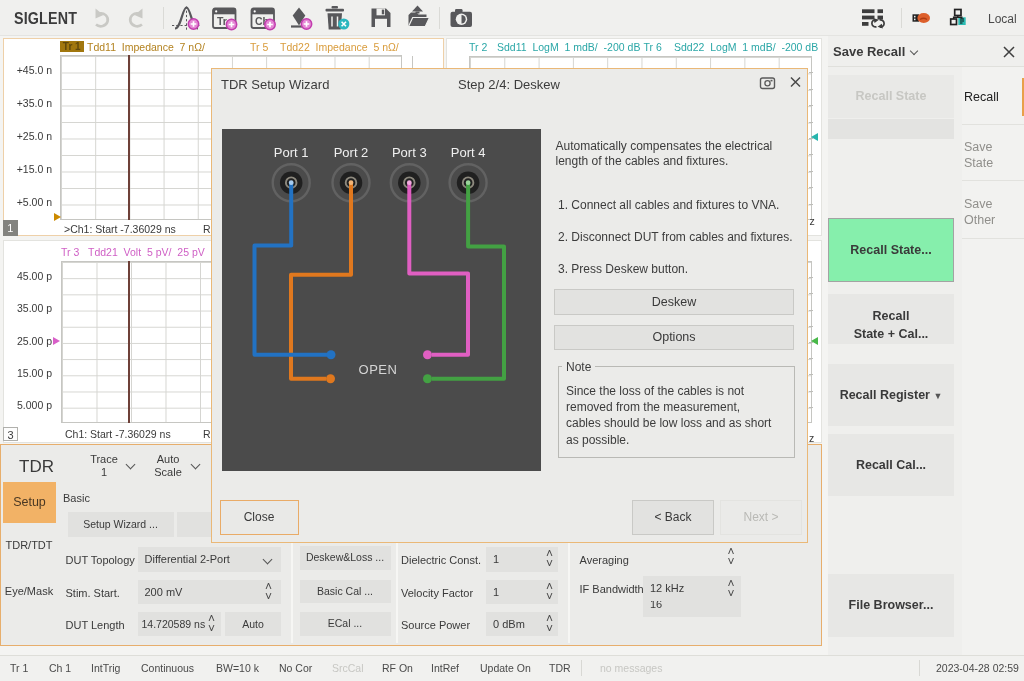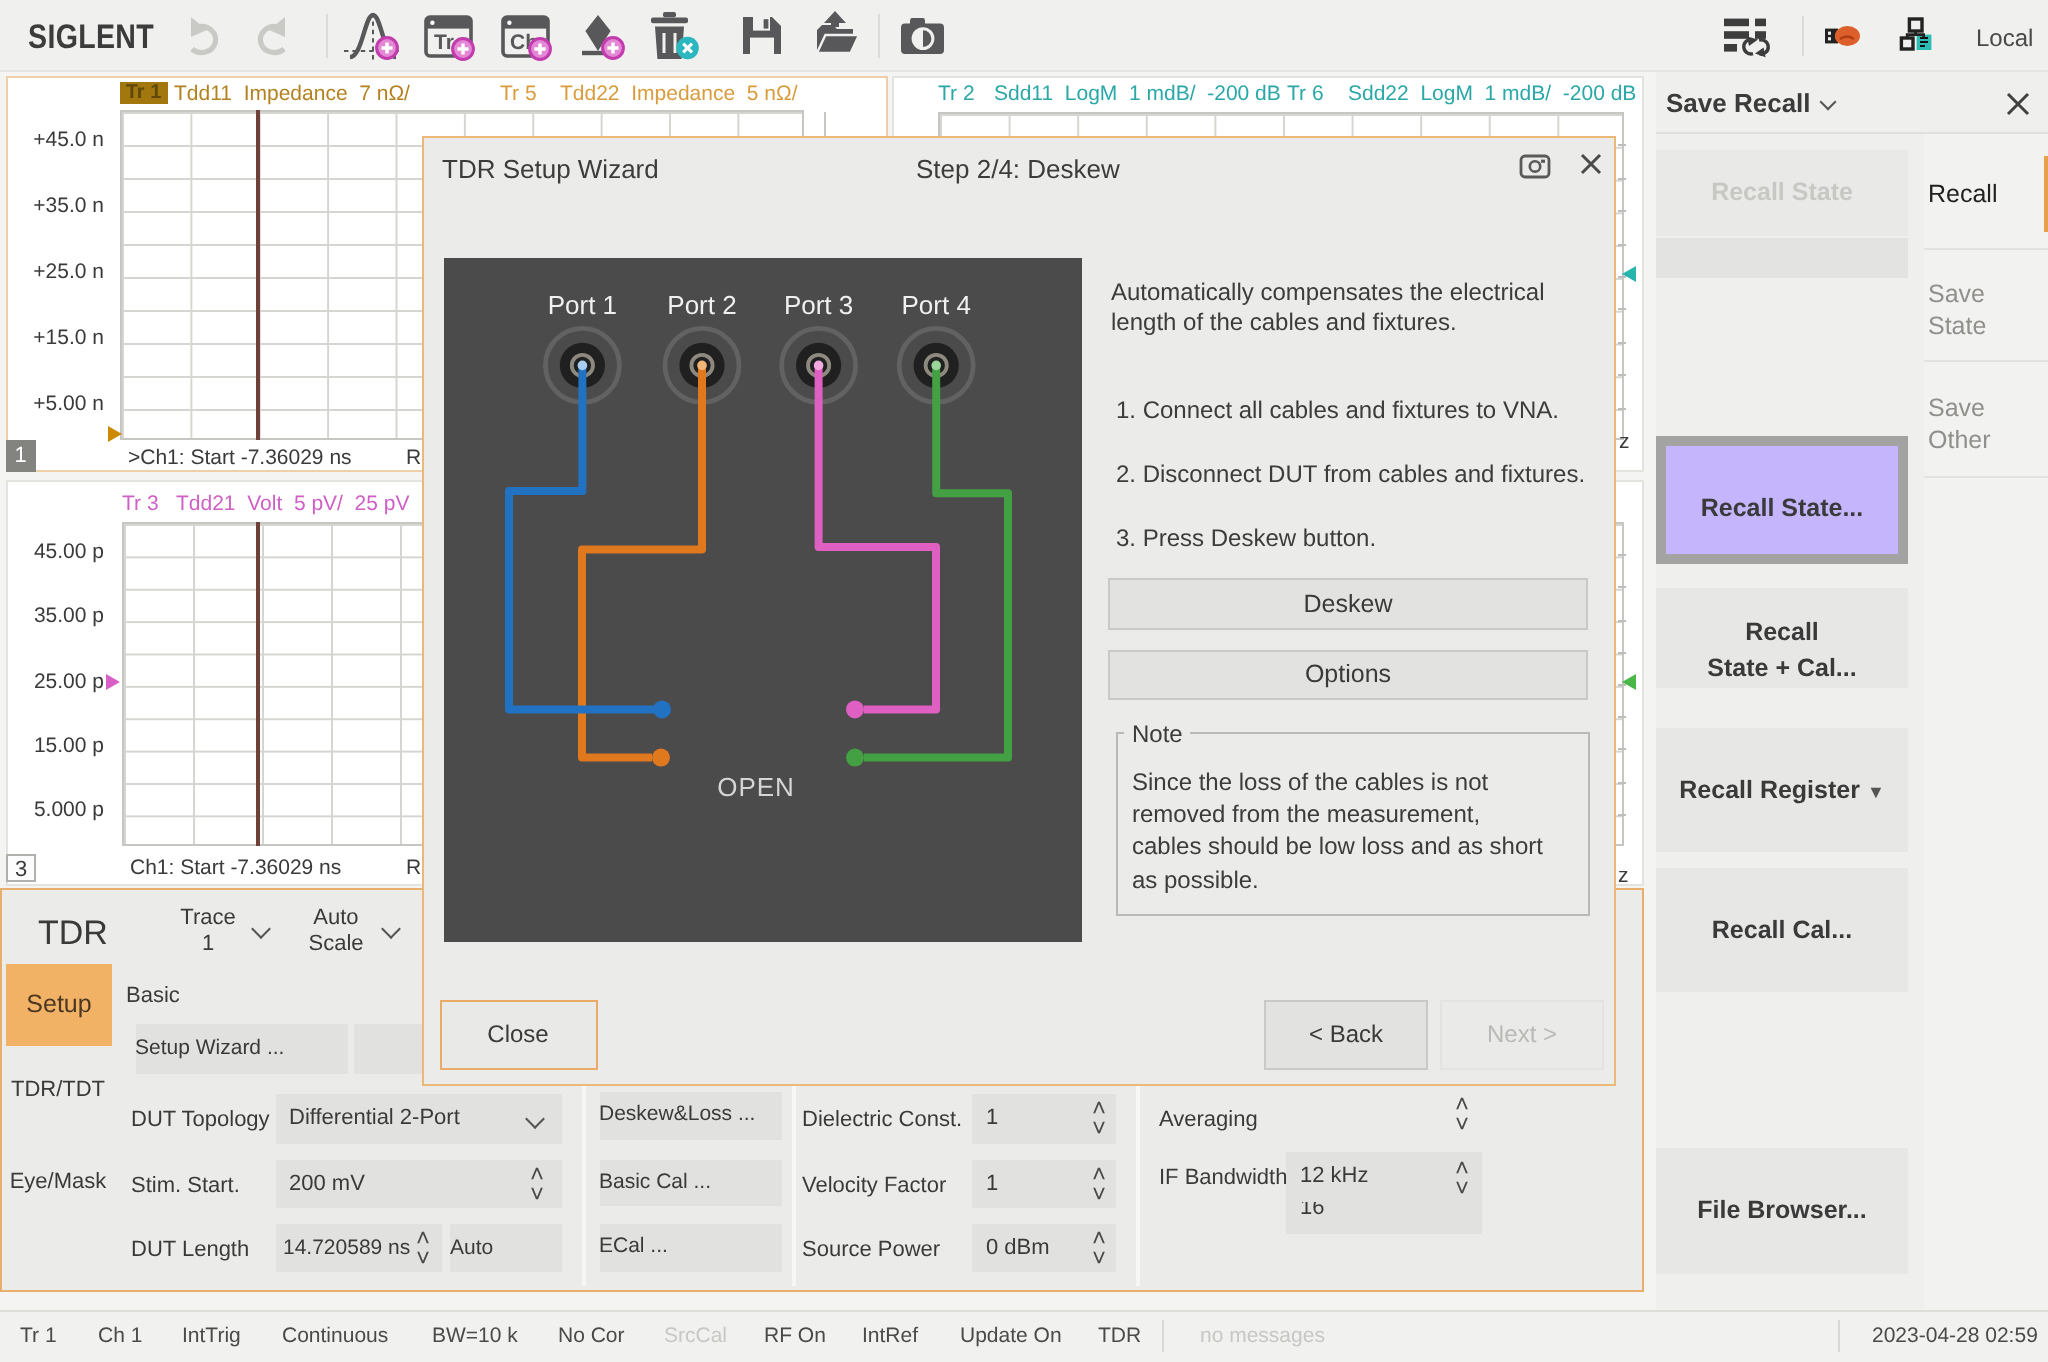--- a/index.html
+++ b/index.html
@@ -25,21 +25,21 @@
   .dbtn{position:absolute;background:#e2e2e0;border:1px solid #c9c9c6;box-sizing:border-box;
         text-align:center;font-size:12.5px;color:#3a3a3a;}
   #rp{left:828px;top:36px;width:196px;height:619px;background:#efefed;}
   .rbtn{position:absolute;left:828px;width:126px;background:#e7e7e5;text-align:center;
         font-size:12.5px;font-weight:bold;color:#3a3a3a;box-sizing:border-box;}
   .rtab{position:absolute;left:964px;font-size:12.5px;color:#908f8b;}
   .rtdiv{position:absolute;left:962px;width:62px;height:1px;background:#e2e2de;}
   #tdr{left:0px;top:444px;width:822px;height:202px;background:#ebebe9;border:1px solid #e7ae6c;box-sizing:border-box;}
   .lbl{position:absolute;font-size:11px;color:#3a3a3a;white-space:pre;}
   .ctl{position:absolute;background:#e1e1df;box-sizing:border-box;font-size:11px;color:#3a3a3a;white-space:pre;overflow:hidden;}
-  .btn2{position:absolute;background:#e1e1df;box-sizing:border-box;font-size:10.5px;color:#3a3a3a;text-align:left;}
+  .btn2{position:absolute;background:#e1e1df;box-sizing:border-box;font-size:10.5px;color:#3a3a3a;text-align:center;}
   .chev{position:absolute;width:6px;height:6px;border-left:1.6px solid #555;border-bottom:1.6px solid #555;transform:rotate(-45deg);}
   .spin{position:absolute;font-size:12px;color:#4a4a4a;line-height:9.5px;letter-spacing:0;}
   #sb{left:0;top:655px;width:1024px;height:26px;background:#f1f1ef;border-top:1px solid #deded9;box-sizing:border-box;}
   .sbi{position:absolute;top:662px;font-size:10.5px;color:#4a4a4a;}
   .gray{color:#c7c7c3;}
 </style>
 </head>
 <body>
 
 <div id="toolbar" class="abs"></div>
@@ -297,21 +297,21 @@
     <circle cx="427.5" cy="354.7" r="4.5" fill="#e05fc2"></circle>
     <circle cx="427.5" cy="378.8" r="4.5" fill="#43a143"></circle>
     <circle cx="330.5" cy="378.8" r="4.5" fill="#e0781e"></circle>
     <circle cx="331" cy="354.7" r="4.5" fill="#2272c3"></circle>
     <circle cx="291.2" cy="182.7" r="2.4" fill="#a8cdf0"></circle>
     <circle cx="351" cy="182.7" r="2.4" fill="#f2b678"></circle>
     <circle cx="409.3" cy="182.7" r="2.4" fill="#f2aade"></circle>
     <circle cx="468.1" cy="182.7" r="2.4" fill="#9ad49a"></circle>
   </g>
 </svg>
-<div class="abs" style="left:355px;top:361.5px;width:46px;text-align:center;font-size:13px;color:#d5d5d5;letter-spacing:0.5px;margin-top:24px;">OPEN</div>
+<div class="abs" style="left:355px;top:361.5px;width:46px;text-align:center;font-size:13px;color:#d5d5d5;letter-spacing:0.5px;">OPEN</div>
 <div class="dtxt abs" style="left:555.5px;top:139px;line-height:15px;">Automatically compensates the electrical<br>length of the cables and fixtures.</div>
 <div class="dtxt abs" style="left:558px;top:198px;">1. Connect all cables and fixtures to VNA.</div>
 <div class="dtxt abs" style="left:558px;top:229.5px;">2. Disconnect DUT from cables and fixtures.</div>
 <div class="dtxt abs" style="left:558px;top:261.5px;">3. Press Deskew button.</div>
 <div class="dbtn abs" style="left:554px;top:289px;width:240px;height:26px;line-height:24px;">Deskew</div>
 <div class="dbtn abs" style="left:554px;top:324.5px;width:240px;height:25.5px;line-height:23.5px;">Options</div>
 <div class="abs" style="left:558px;top:366px;width:237px;height:92px;border:1px solid #b9b9b5;box-sizing:border-box;"></div>
 <div class="abs" style="left:562px;top:360px;font-size:12px;color:#3c3c3c;background:#ebebe9;padding:0 4px;">Note</div>
 <div class="abs" style="left:566px;top:382.5px;font-size:12px;color:#3c3c3c;line-height:16.4px;">Since the loss of the cables is not<br>removed from the measurement,<br>cables should be low loss and as short<br>as possible.</div>
 <div class="dbtn abs" style="left:219.5px;top:499.5px;width:79px;height:35px;line-height:33px;background:#e9e9e7;border:1px solid #e9ab67;font-size:12px;">Close</div>
@@ -330,17 +330,17 @@
 <div class="abs" style="left:828px;top:119px;width:126px;height:19.5px;background:#e3e3e1;"></div>
 <div class="abs" style="left:964px;top:90px;font-size:12.5px;color:#222;">Recall</div>
 <div class="abs" style="left:1021.5px;top:77.5px;width:2.5px;height:38px;background:#e8a04a;"></div>
 <div class="rtdiv abs" style="top:124px;"></div>
 <div class="rtab abs" style="top:140px;">Save</div>
 <div class="rtab abs" style="top:155.5px;">State</div>
 <div class="rtdiv abs" style="top:179.5px;"></div>
 <div class="rtab abs" style="top:197px;">Save</div>
 <div class="rtab abs" style="top:212.5px;">Other</div>
 <div class="rtdiv abs" style="top:237.5px;"></div>
-<div class="rbtn abs" style="top:218px;height:64px;line-height:62px;background:#c4b5fd;border:5px solid #a3a3a3;">Recall State...</div>
+<div class="rbtn abs" style="top:218px;height:64px;line-height:62px;background:#86efac;border:1px solid #a3a3a3;">Recall State...</div>
 <div class="rbtn abs" style="top:294px;height:63px;line-height:18px;padding-top:13px;height:50px;">Recall<br>State + Cal...</div>
 <div class="rbtn abs" style="top:363.5px;height:62px;line-height:62px;">Recall Register <span style="font-size:9px;color:#555;">▼</span></div>
 <div class="rbtn abs" style="top:433.5px;height:62px;line-height:62px;">Recall Cal...</div>
 <div class="rbtn abs" style="top:573.5px;height:63px;line-height:63px;">File Browser...</div>
 
 </body></html>

